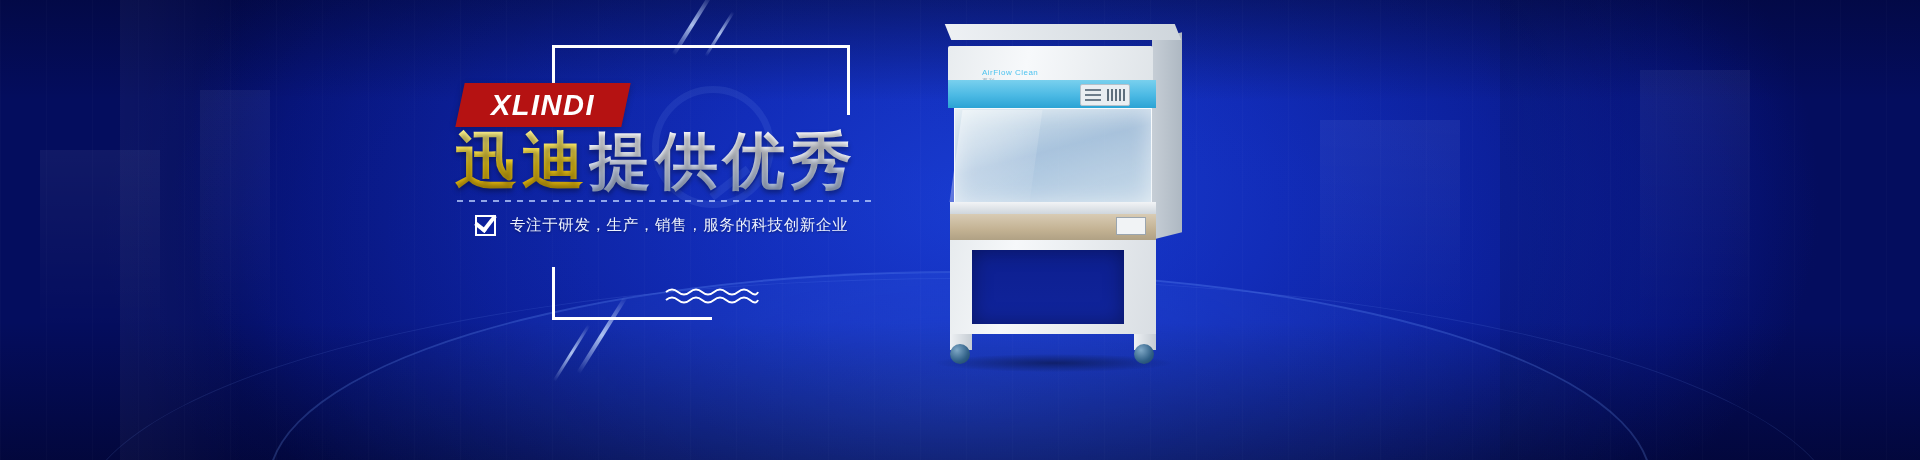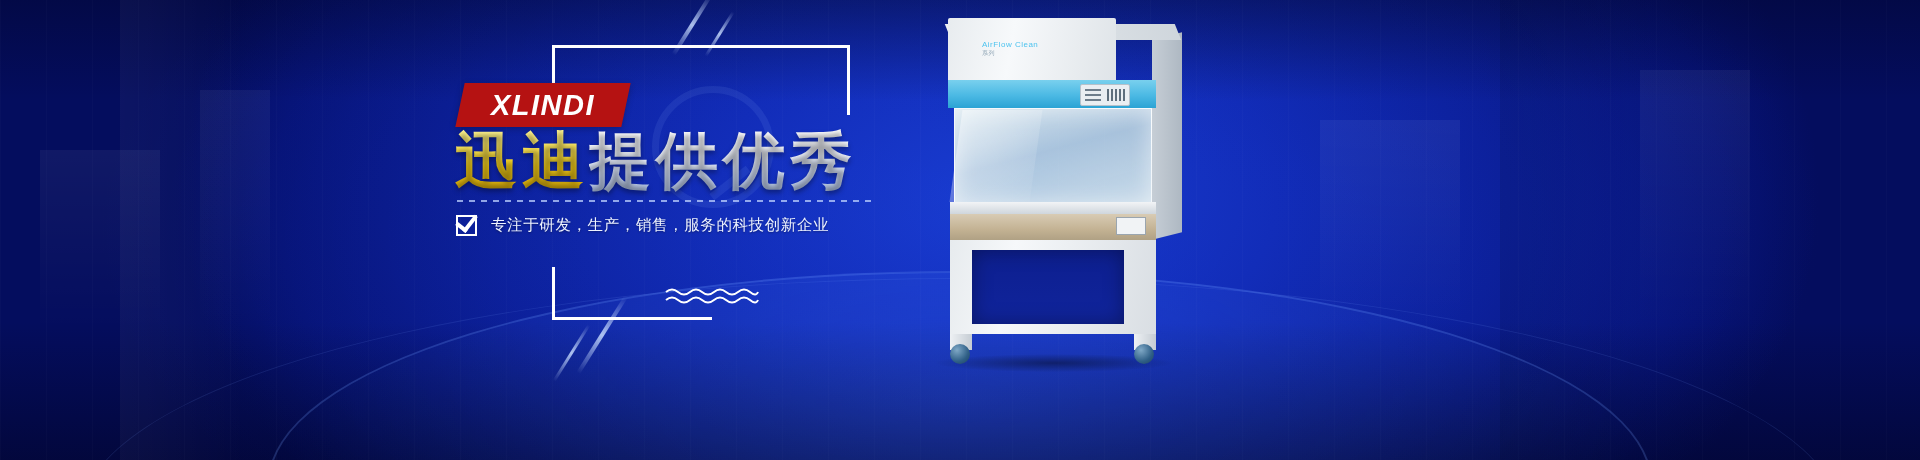--- a/index.html
+++ b/index.html
@@ -191,21 +191,21 @@
     position: absolute;
     left: 2px; top: 200px;
     width: 420px; height: 2px;
     background-image: linear-gradient(90deg, rgba(190,210,255,0.75) 0 6px, rgba(0,0,0,0) 6px 12px);
     background-size: 12px 2px;
     background-repeat: repeat-x;
   }
 
   .bullets {
     position: absolute;
-    left: 1px; top: 212px;
+    left: 20px; top: 212px;
     width: 520px;
   }
   .bullet-row {
     display: flex;
     align-items: center;
     margin-bottom: 14px;
     height: 26px;
   }
   .check-box {
     width: 17px; height: 17px;
@@ -233,24 +233,25 @@
   }
 
   
   .product {
     position: absolute;
     left: 930px; top: 18px;
     width: 275px; height: 360px;
   }
   .p-top-body {
     position: absolute;
-    left: 18px; top: 0;
+    left: 18px; top: 28px;
     width: 168px; height: 62px;
     background: linear-gradient(100deg, #e8ecef 0%, #f7f9fb 38%, #dfe4e8 100%);
     border-radius: 2px 2px 0 0;
+    padding-left: 37px;
   }
   .p-top-cap {
     position: absolute;
     left: 18px; top: 6px;
     width: 230px; height: 16px;
     background: linear-gradient(100deg, #eef1f4, #cfd6dc);
     transform: skewX(22deg);
   }
   .p-right-side {
     position: absolute;

